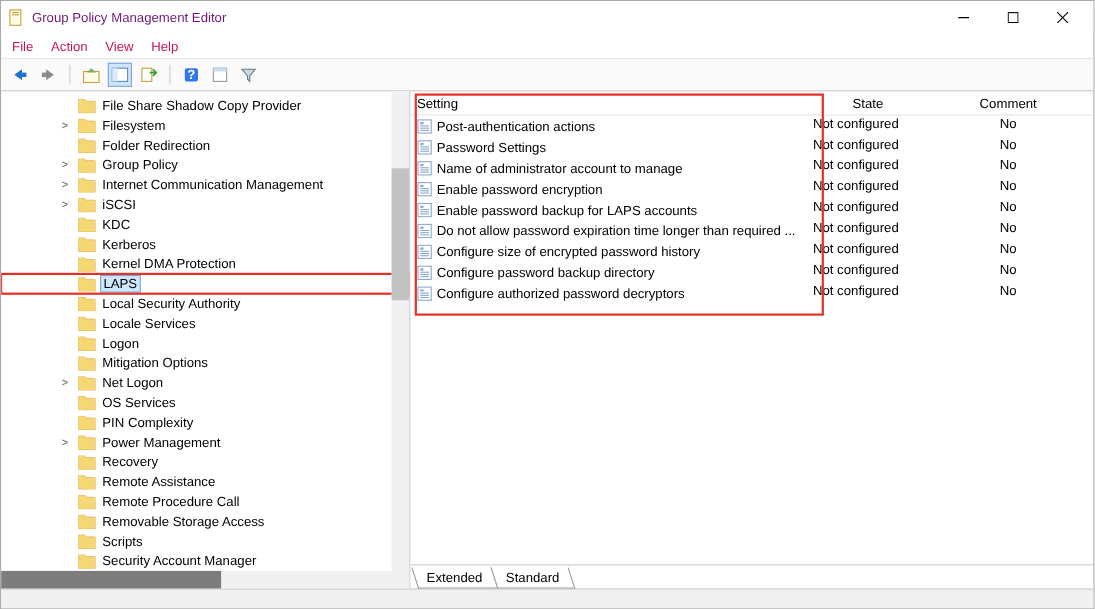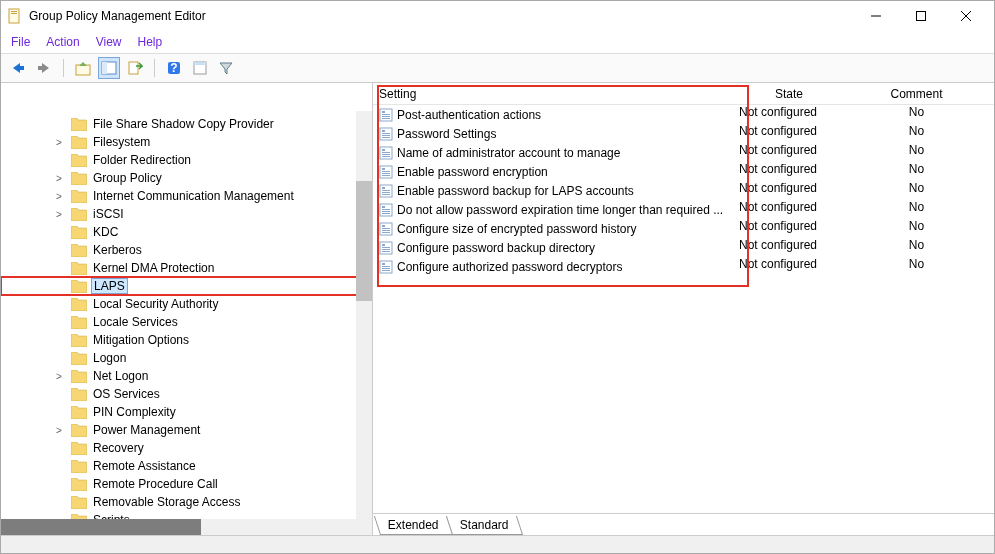--- a/index.html
+++ b/index.html
@@ -1,31 +1,31 @@
 <!DOCTYPE html>
 <html><head>
 <meta charset="utf-8">
 <style>
 * { box-sizing: border-box; margin: 0; padding: 0; font-family: "Segoe UI", Tahoma, sans-serif; font-size: 12px; }
 body { background: #fff; width: 995px; height: 554px; display: flex; flex-direction: column; border: 1px solid #aaa; overflow: hidden; }
 .titlebar { display: flex; align-items: center; height: 30px; padding: 0 6px; background: #fff; }
 .titlebar .app-icon { width: 16px; height: 16px; margin-right: 6px; }
-.titlebar .title { flex: 1; font-size: 12px; color: #000000; }
+.titlebar .title { flex: 1; font-size: 12px; color: #701a75; }
 .winbtns { display: flex; gap: 0; }
 .winbtn { width: 45px; height: 28px; display: flex; align-items: center; justify-content: center; cursor: default; }
 .winbtn svg { stroke: #000; }
 .menubar { display: flex; gap: 16px; padding: 4px 10px; border-bottom: 1px solid #ddd; }
-.menubar span { color: #6d28d9; }
+.menubar span { color: #be185d; }
 .toolbar { display: flex; align-items: center; gap: 4px; padding: 3px 6px; border-bottom: 1px solid #ccc; background: #fafafa; }
 .toolbar .sep { width: 1px; height: 18px; background: #ccc; margin: 0 4px; }
 .tbtn { width: 22px; height: 22px; display: flex; align-items: center; justify-content: center; border: 1px solid transparent; }
 .tbtn.active { border: 1px solid #7aa5d6; background: #cfe4ff; }
 .content { display: flex; flex: 1; min-height: 0; }
 .left { width: 372px; border-right: 1px solid #ccc; display: flex; flex-direction: column; position: relative; min-height: 0; }
-.tree { flex: 1; overflow: hidden; padding: 4px 0 0 0; position: relative; margin-top: 28px; }
+.tree { flex: 1; overflow: hidden; padding: 4px 0 0 0; position: relative; }
 .tree-item { display: flex; align-items: center; height: 18px; padding-left: 70px; white-space: nowrap; position: relative; }
 .tree-item .exp { position: absolute; left: 52px; width: 12px; color: #666; font-size: 10px; text-align: center; }
 .tree-item .fld { width: 16px; height: 13px; margin-right: 4px; }
 .tree-item.sel .lbl { background: #cde8ff; border: 1px solid #7aa5d6; padding: 0 2px; }
 .tree-item .lbl { padding: 0 2px; }
 .tree-item.highlight { outline: 2px solid #e53026; outline-offset: -1px; text-align: right; }
 .vscroll { position: absolute; right: 0; top: 0; width: 16px; height: 440px; background: #f0f0f0; }
 .vscroll .thumb { position: absolute; left: 0; top: 70px; width: 16px; height: 120px; background: #c2c2c2; }
 .hscroll { height: 16px; background: #f0f0f0; position: relative; }
 .hscroll .hthumb { position: absolute; left: 0; top: 0; height: 16px; width: 200px; background: #7d7d7d; }
@@ -224,28 +224,28 @@
           <svg class="fld" viewBox="0 0 16 13">
             <path d="M0 2 L0 12 Q0 13 1 13 L15 13 Q16 13 16 12 L16 3 Q16 2 15 2 L7 2 L6 0 L1 0 Q0 0 0 1 Z" fill="#f7d774" stroke="#caa43d" stroke-width="0.5"></path>
           </svg>
           <span class="lbl">Locale Services</span>
         </div>
         <div class="tree-item">
           <span class="exp"></span>
           <svg class="fld" viewBox="0 0 16 13">
             <path d="M0 2 L0 12 Q0 13 1 13 L15 13 Q16 13 16 12 L16 3 Q16 2 15 2 L7 2 L6 0 L1 0 Q0 0 0 1 Z" fill="#f7d774" stroke="#caa43d" stroke-width="0.5"></path>
           </svg>
+          <span class="lbl">Logon</span>
+        </div>
+        <div class="tree-item">
+          <span class="exp"></span>
+          <svg class="fld" viewBox="0 0 16 13">
+            <path d="M0 2 L0 12 Q0 13 1 13 L15 13 Q16 13 16 12 L16 3 Q16 2 15 2 L7 2 L6 0 L1 0 Q0 0 0 1 Z" fill="#f7d774" stroke="#caa43d" stroke-width="0.5"></path>
+          </svg>
           <span class="lbl">Mitigation Options</span>
-        </div>
-        <div class="tree-item">
-          <span class="exp"></span>
-          <svg class="fld" viewBox="0 0 16 13">
-            <path d="M0 2 L0 12 Q0 13 1 13 L15 13 Q16 13 16 12 L16 3 Q16 2 15 2 L7 2 L6 0 L1 0 Q0 0 0 1 Z" fill="#f7d774" stroke="#caa43d" stroke-width="0.5"></path>
-          </svg>
-          <span class="lbl">Logon</span>
         </div>
         <div class="tree-item">
           <span class="exp">&gt;</span>
           <svg class="fld" viewBox="0 0 16 13">
             <path d="M0 2 L0 12 Q0 13 1 13 L15 13 Q16 13 16 12 L16 3 Q16 2 15 2 L7 2 L6 0 L1 0 Q0 0 0 1 Z" fill="#f7d774" stroke="#caa43d" stroke-width="0.5"></path>
           </svg>
           <span class="lbl">Net Logon</span>
         </div>
         <div class="tree-item">
           <span class="exp"></span>

